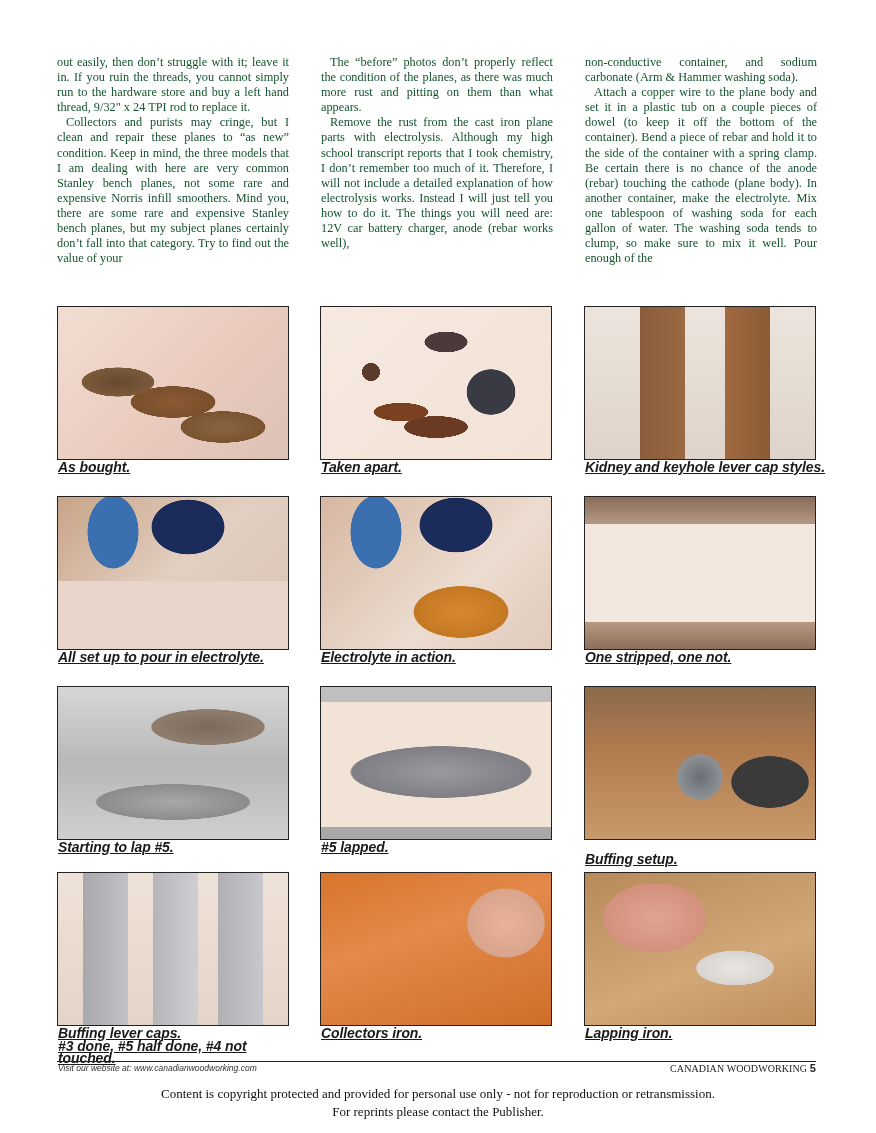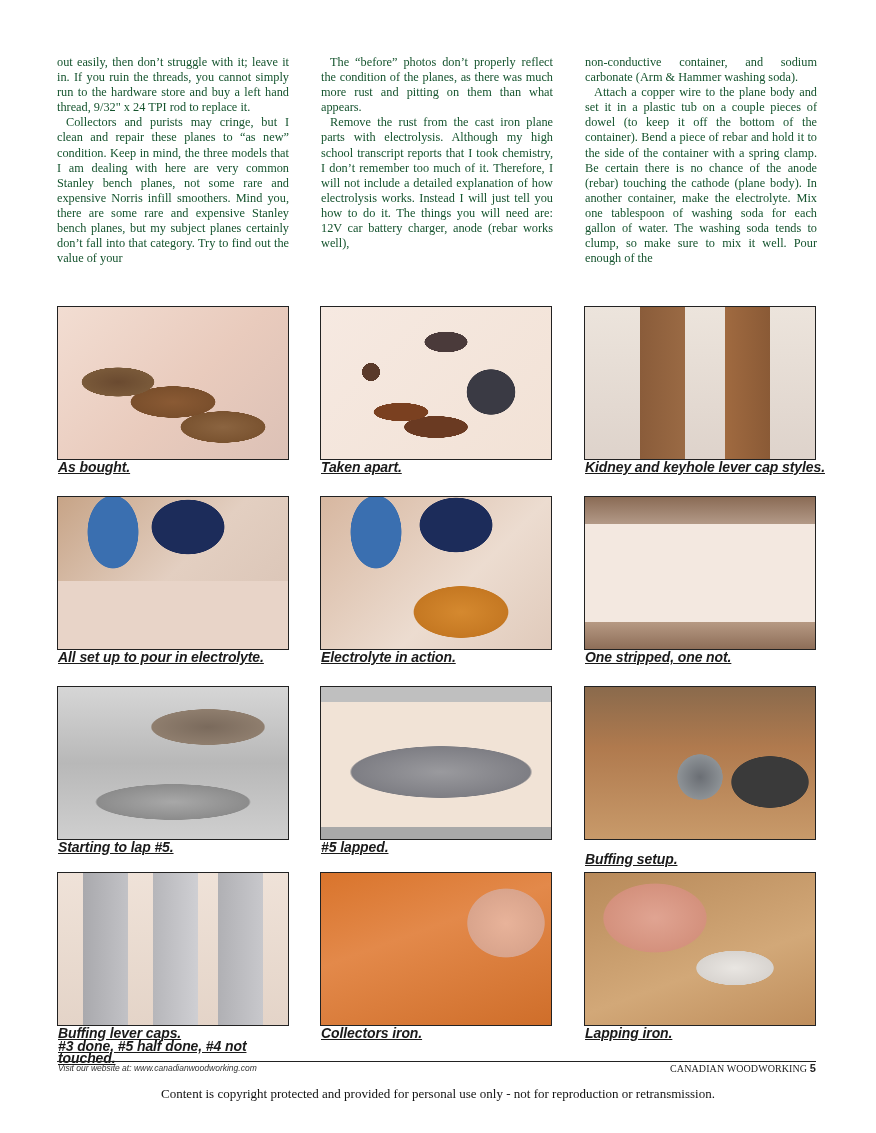--- a/index.html
+++ b/index.html
@@ -154,14 +154,15 @@
 
   <div class="footer-rule"></div>
   <div class="footer-left">Visit our website at: www.canadianwoodworking.com</div>
   <div class="footer-right">
     <span>CANADIAN WOODWORKING</span>
     <span class="pg">5</span>
   </div>
 
   <div class="copyright">
     <div>Content is copyright protected and provided for personal use only  - not for reproduction or retransmission.</div>
+    <div>For reprints please contact the Publisher.</div>
   </div>
 </div>
 
 </body></html>

